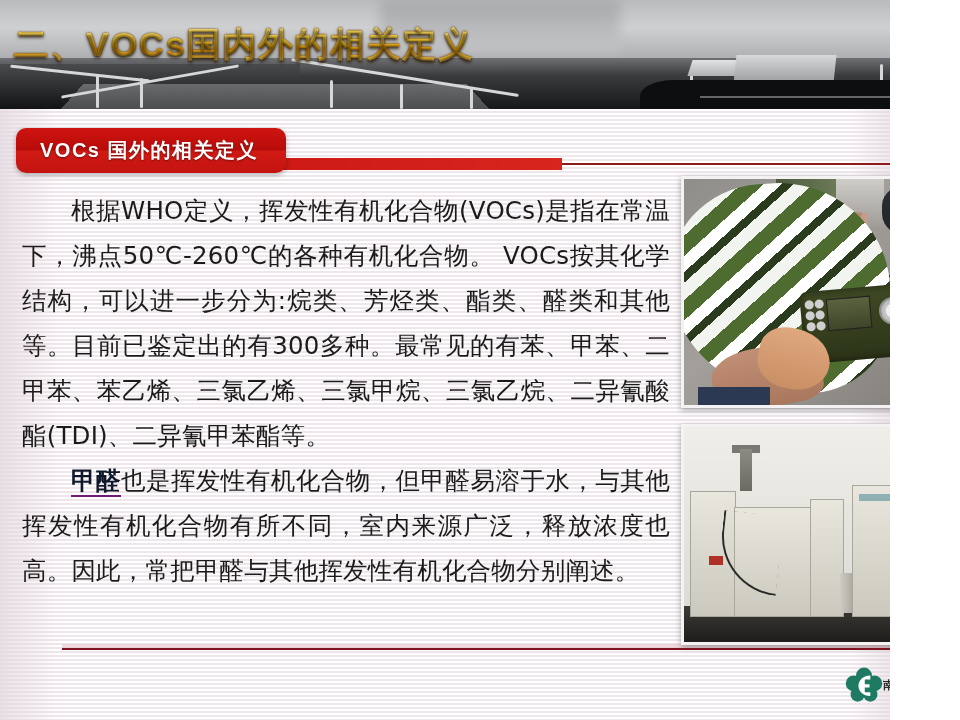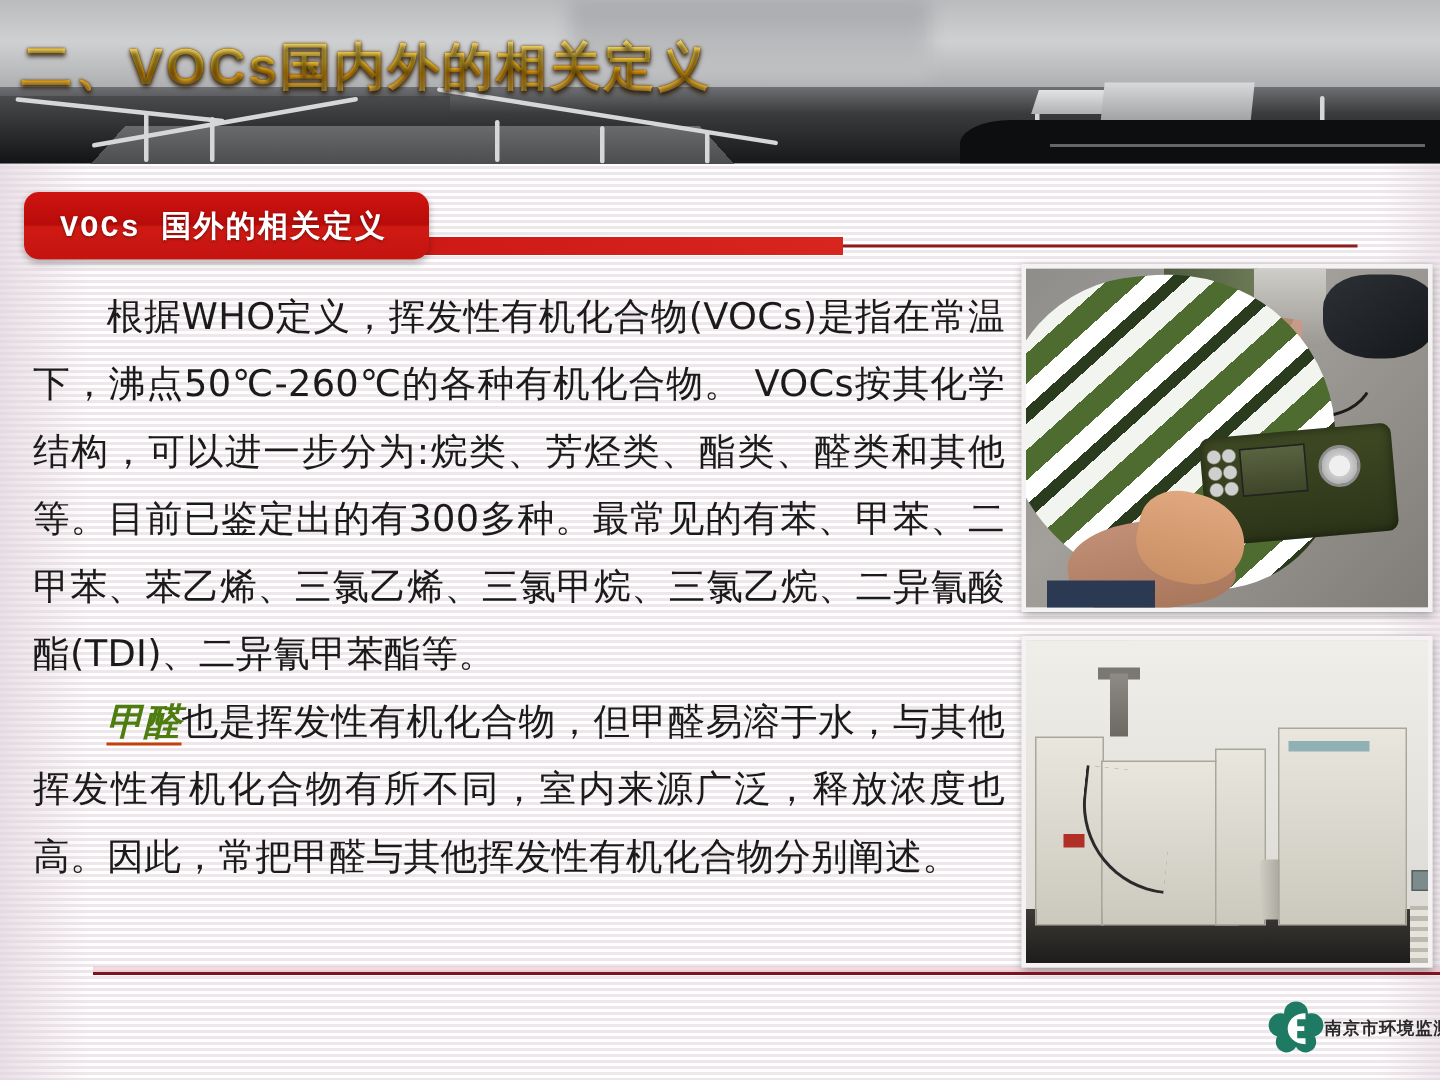--- a/index.html
+++ b/index.html
@@ -3,21 +3,21 @@
 <meta charset="utf-8">
 <style>
   * { box-sizing: border-box; margin: 0; padding: 0; }
   html, body {
     width: 960px; height: 720px;
     overflow: hidden;
     font-family: "Liberation Sans", "DejaVu Sans", sans-serif;
   }
   .slide {
     position: relative;
-    width: 960px; height: 720px;
+    width: 890px; height: 720px;
     background: #f6f2f4;
     overflow: hidden;
   }
   
   .texture {
     position: absolute; inset: 0;
     background-image: repeating-linear-gradient(
       to bottom,
       rgba(255,255,255,0.95) 0px,
       rgba(255,255,255,0.95) 2px,
@@ -127,21 +127,21 @@
     background: linear-gradient(to right,#c9140f 0%, #d4201a 70%, #d8251e 100%);
     z-index: 6;
   }
   .banner {
     position: absolute; left: 16px; top: 128px;
     width: 270px; height: 45px;
     border-radius: 10px;
     background: linear-gradient(to bottom, #cf1410 0%, #b80c0a 48%, #d01a14 52%, #c41310 100%);
     box-shadow: 0 2px 5px rgba(0,0,0,.30);
     z-index: 7;
-    display: flex; align-items: center; font-family: Liberation Mono, monospace;
+    display: flex; align-items: center;
   }
   .banner-text {
     color: #ffffff;
     font-size: 20px;
     font-weight: bold;
     letter-spacing: 1.5px;
     margin-left: 24px;
     text-shadow: 0 1px 2px rgba(0,0,0,.45);
     white-space: nowrap;
   }
@@ -155,24 +155,23 @@
     color: #1b1b1b;
     font-size: 24.5px;
     line-height: 45px;
     letter-spacing: 0.2px;
     font-family: "DejaVu Sans", "Liberation Sans", sans-serif;
     text-align: justify;
     text-justify: inter-character;
   }
   .body-text p { margin: 0; text-indent: 2em; }
   .hl-red {
-    color: #4d7c0f;
+    color: #0f172a;
     font-weight: bold;
-    border-bottom: 2px solid #c2410c;
-    font-style: italic;
+    border-bottom: 2px solid #701a75;
   }
 
   
   .photo {
     position: absolute;
     z-index: 6;
     background: #ddd;
     border: 3px solid #f4f2f3;
     box-shadow: 0 2px 6px rgba(0,0,0,.35);
     overflow: hidden;

